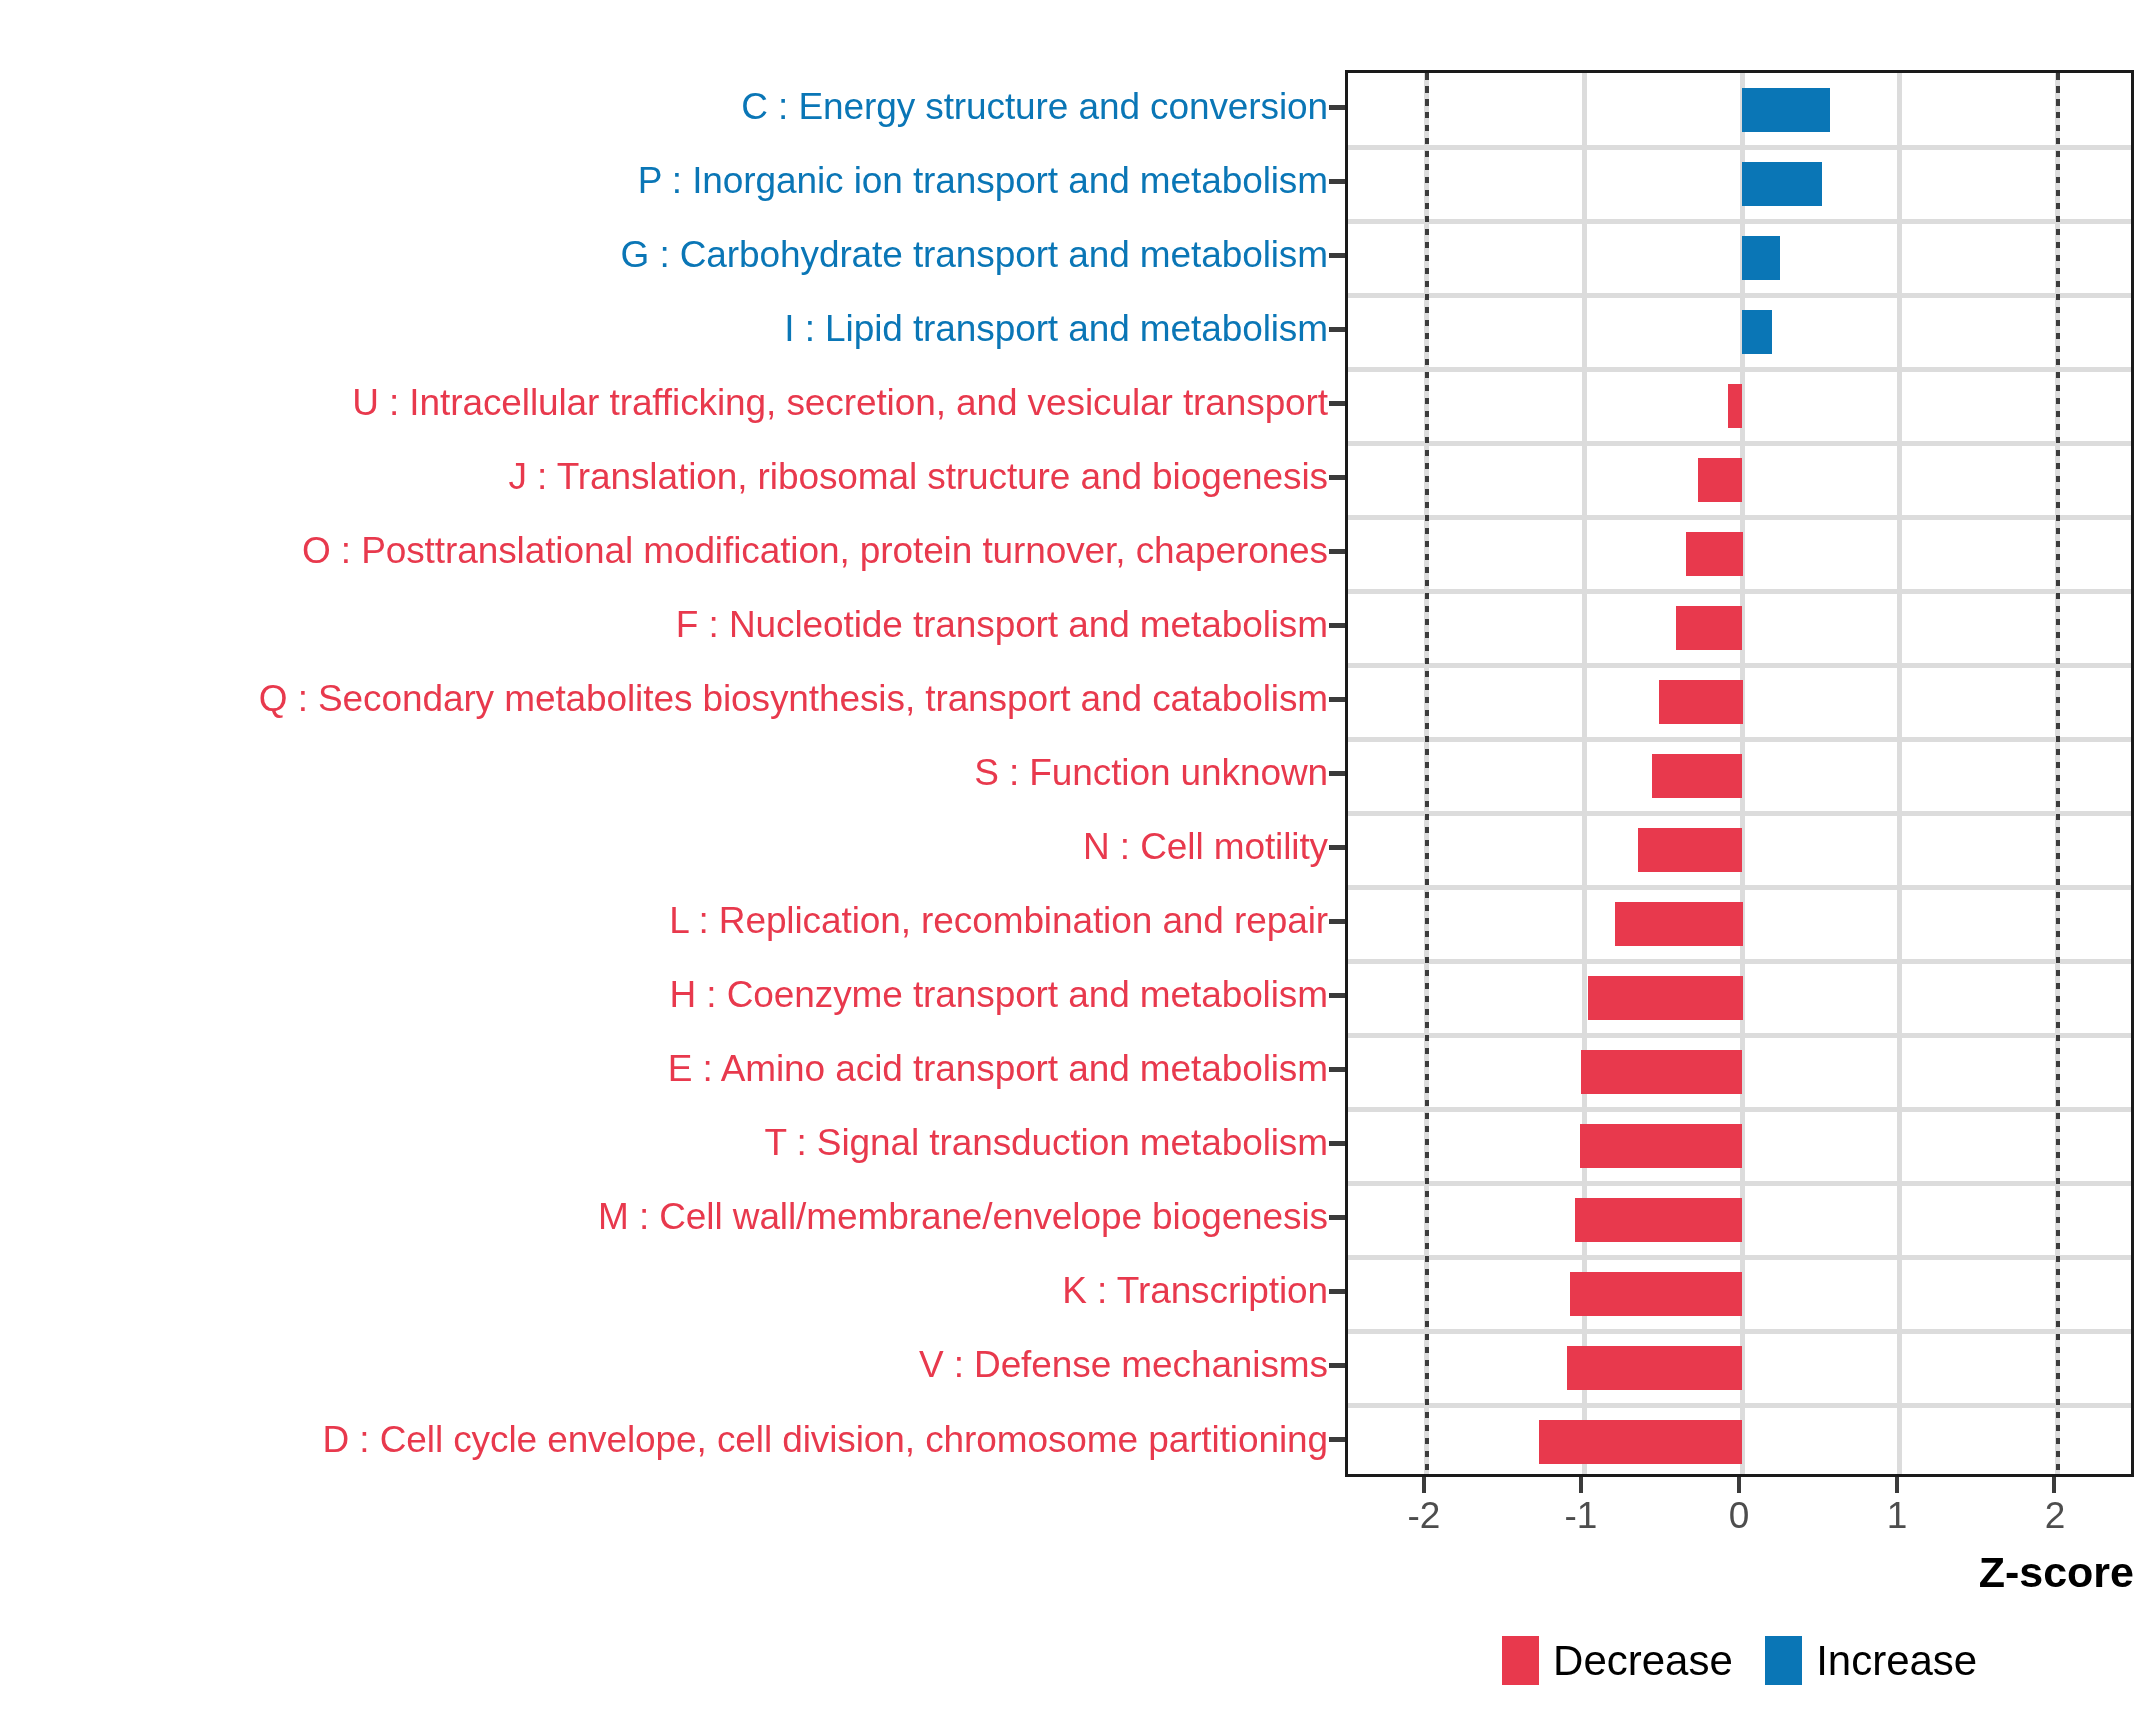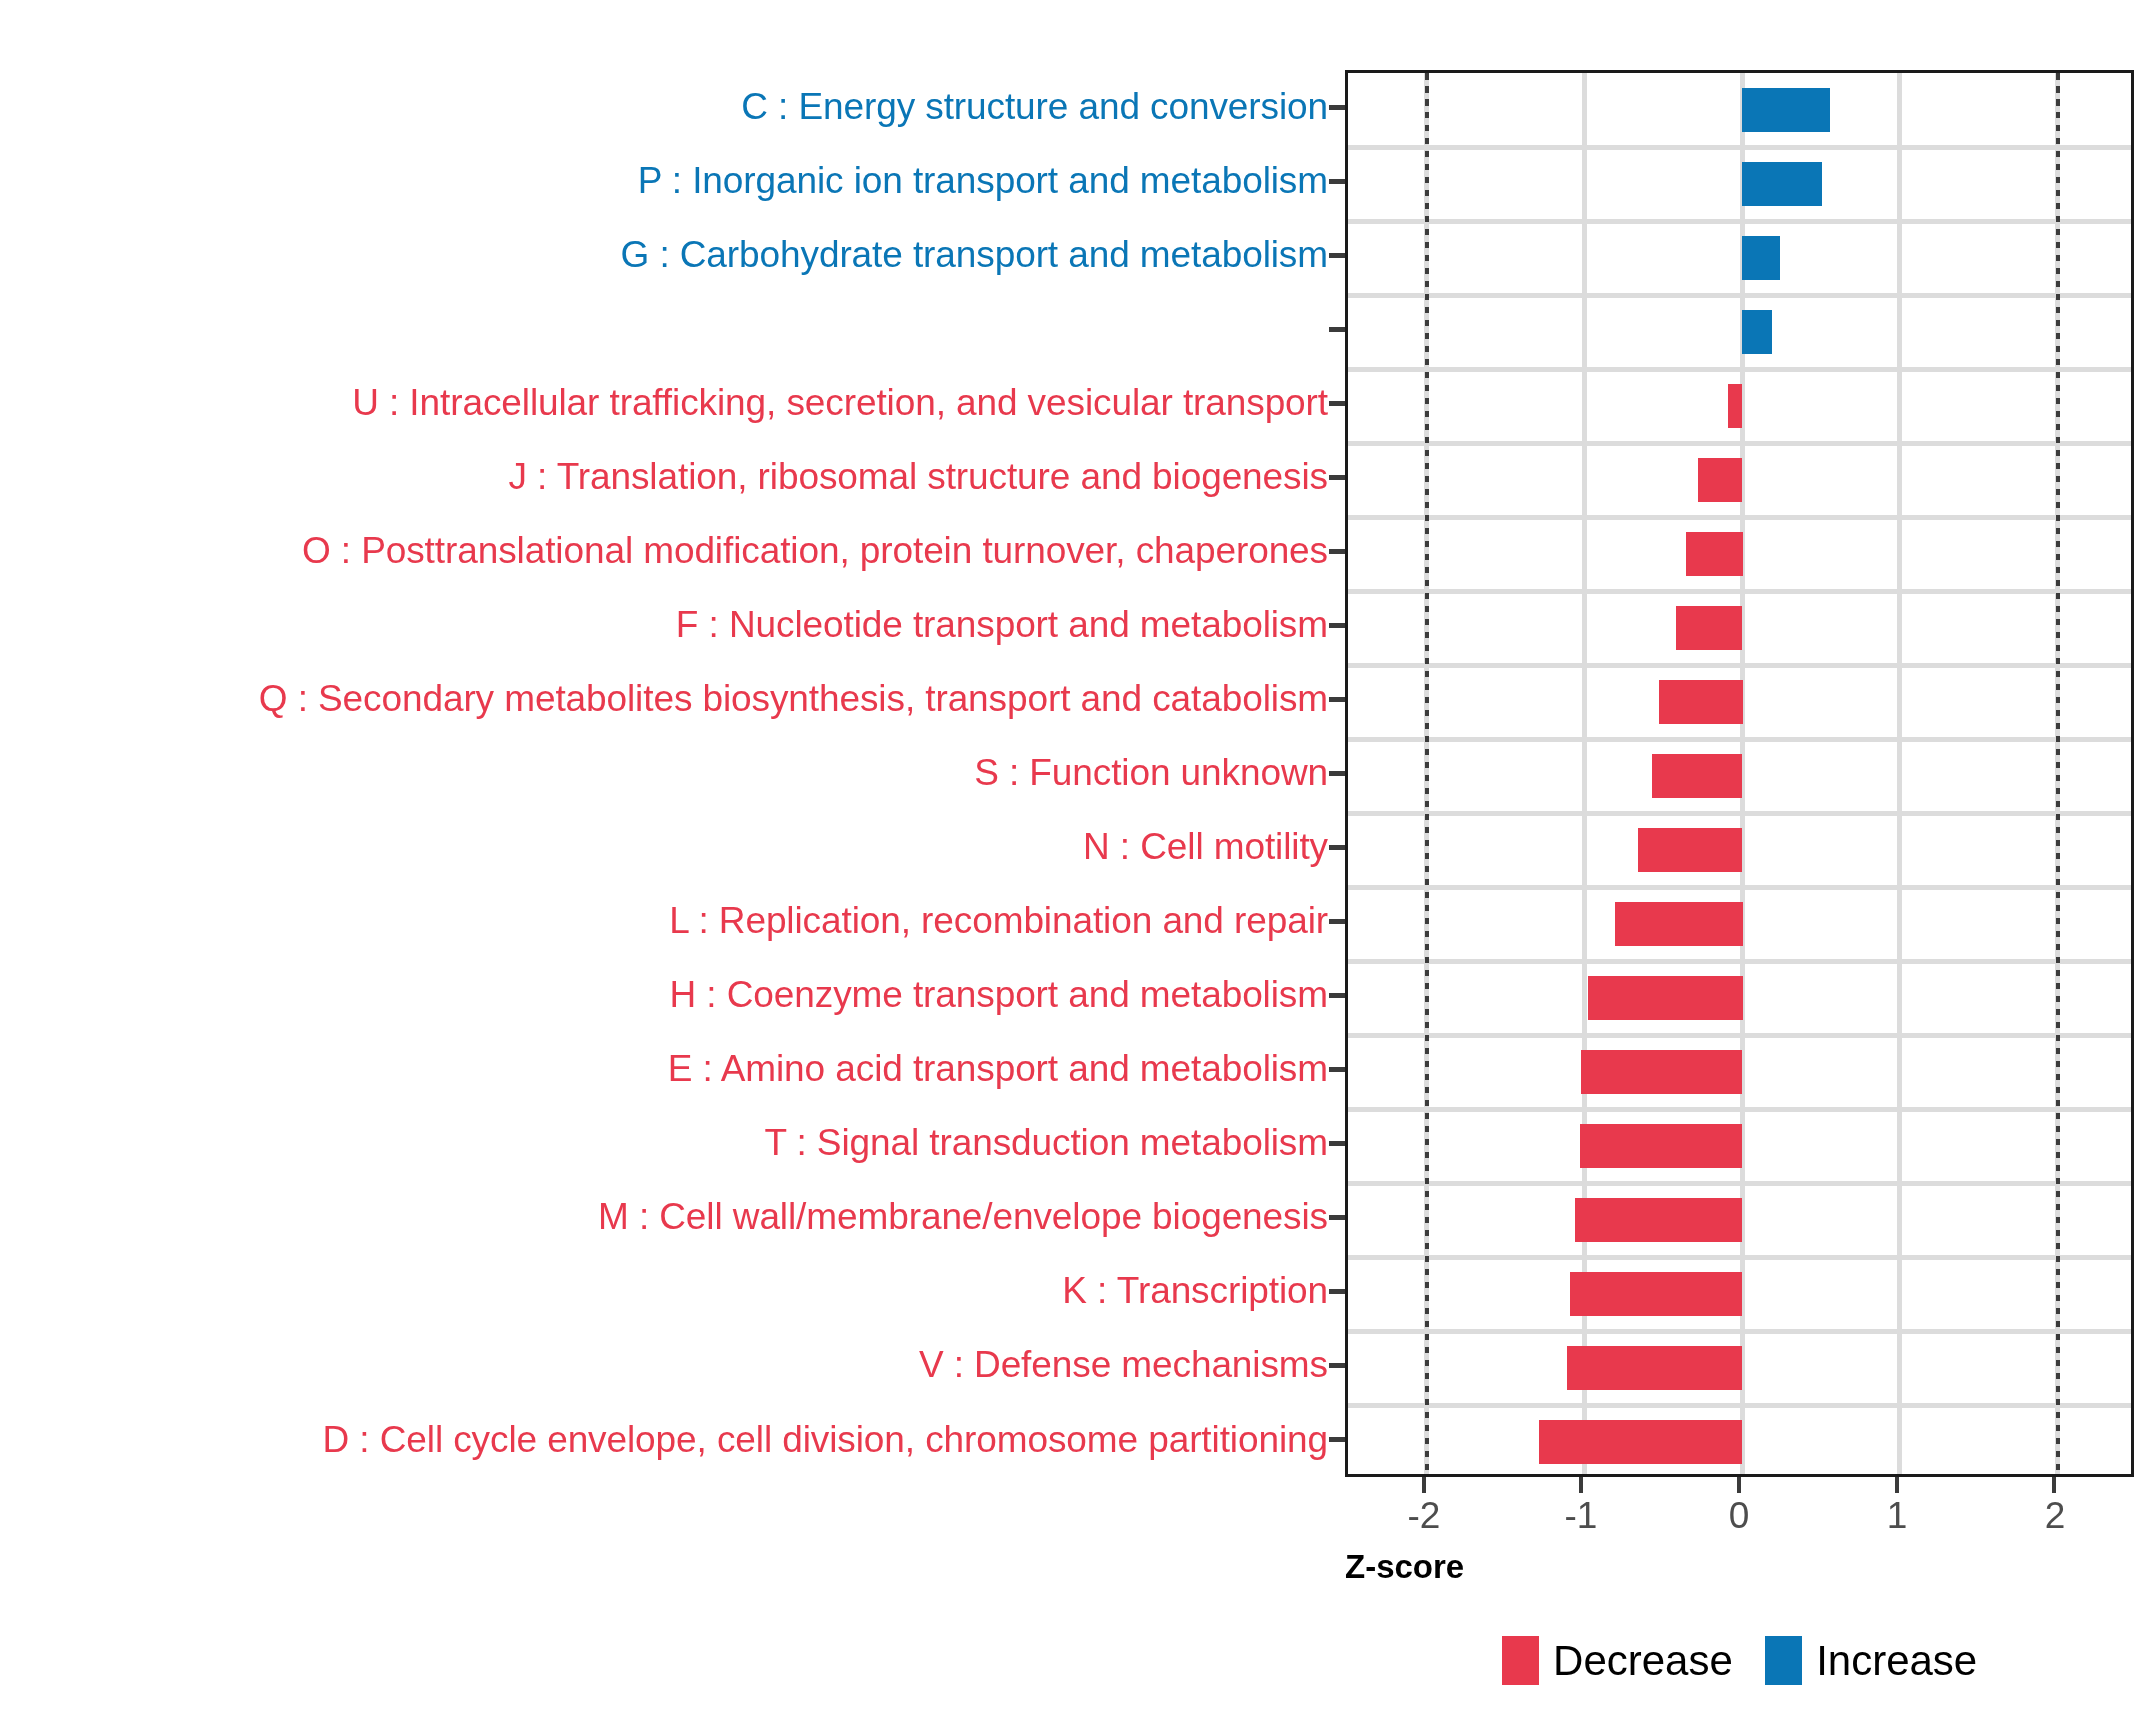--- a/index.html
+++ b/index.html
@@ -44,21 +44,21 @@
 
   
   .tickmark{position:absolute;width:4.3px;height:16px;background:#3b3b3b;top:1477px;}
   .ytickmark{position:absolute;height:5px;width:16px;background:#3b3b3b;left:1329px;}
   .ticklabel{
     position:absolute;top:1495px;font-size:37px;color:#4d4d4d;
     transform:translateX(-50%);text-align:center;
   }
   .axis-title{
     position:absolute;top:1548px;left:1345px;width:789px;
-    text-align:left;font-size:33px;font-weight:bold;color:#000;
+    text-align:right;font-size:43px;font-weight:bold;color:#000;
   }
 
   
   .legend{
     position:absolute;top:1636px;left:1345px;width:789px;
     display:flex;align-items:center;justify-content:center;gap:32px;
   }
   .legend-item{display:flex;align-items:center;gap:14.3px;}
   .legend-key{width:37px;height:49px;}
   .legend-key.dec{background:#e8394d;}
@@ -67,20 +67,21 @@
 </style>
 </head>
 <body>
 
 <div id="chart-root">
 
   <div class="ylabels">
       <div class="ylabel inc" style="top: 0px; height: 74px; line-height: 74px;">C : Energy structure and conversion</div>
       <div class="ylabel inc" style="top: 74px; height: 74px; line-height: 74px;">P : Inorganic ion transport and metabolism</div>
       <div class="ylabel inc" style="top: 148px; height: 74px; line-height: 74px; text-align: right;">G : Carbohydrate transport and metabolism</div>
+      <div class="ylabel inc" style="top: 222px; height: 74px; line-height: 74px;">I : Lipid transport and metabolism</div>
       <div class="ylabel dec" style="top: 296px; height: 74px; line-height: 74px;">U : Intracellular trafficking, secretion, and vesicular transport</div>
       <div class="ylabel dec" style="top: 370px; height: 74px; line-height: 74px;">J : Translation, ribosomal structure and biogenesis</div>
       <div class="ylabel dec" style="top: 444px; height: 74px; line-height: 74px;">O : Posttranslational modification, protein turnover, chaperones</div>
       <div class="ylabel dec" style="top: 518px; height: 74px; line-height: 74px;">F : Nucleotide transport and metabolism</div>
       <div class="ylabel dec" style="top: 592px; height: 74px; line-height: 74px;">Q : Secondary metabolites biosynthesis, transport and catabolism</div>
       <div class="ylabel dec" style="top: 666px; height: 74px; line-height: 74px;">S : Function unknown</div>
       <div class="ylabel dec" style="top: 740px; height: 74px; line-height: 74px;">N : Cell motility</div>
       <div class="ylabel dec" style="top: 814px; height: 74px; line-height: 74px;">L : Replication, recombination and repair</div>
       <div class="ylabel dec" style="top: 888px; height: 74px; line-height: 74px;">H : Coenzyme transport and metabolism</div>
       <div class="ylabel dec" style="top: 962px; height: 74px; line-height: 74px;">E : Amino acid transport and metabolism</div>

